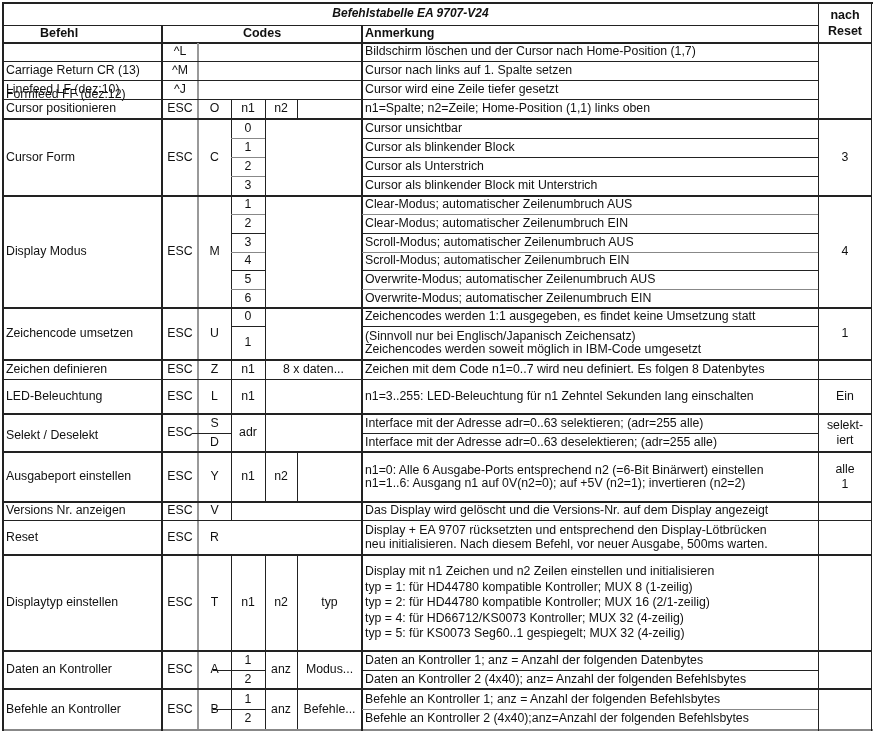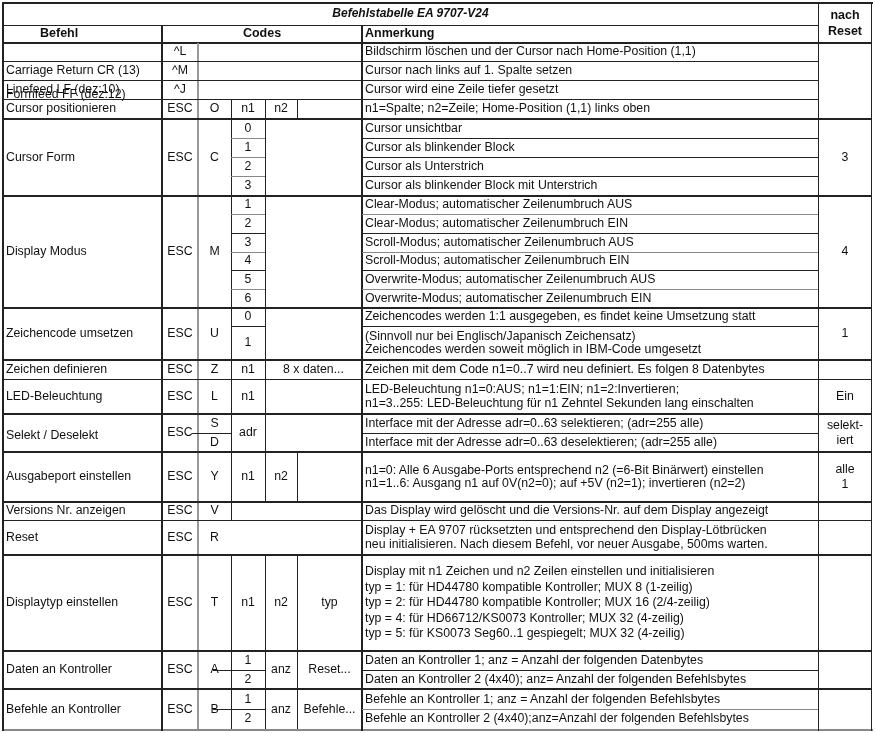--- a/index.html
+++ b/index.html
@@ -25,21 +25,21 @@
   <span>nach</span>
   <span>Reset</span>
 </div>
 <div class="c l hdr" style="left:3px;top:25px;width:159px;height:18px;margin-left:34px;">Befehl</div>
 <div class="c m hdr" style="left:162px;top:25px;width:200px;height:18px;">Codes</div>
 <div class="c l hdr" style="left:362px;top:25px;width:456px;height:18px;">Anmerkung</div>
 
 <div>
   <div class="c l" style="left:3px;top:43px;width:159px;height:18px;margin-top:43px;">Formfeed FF (dez:12)</div>
   <div class="c m" style="left:162px;top:43px;width:36px;height:18px;">^L</div>
-  <div class="c l" style="left:362px;top:43px;width:456px;height:18px;">Bildschirm löschen und der Cursor nach Home-Position (1,1)</div>
+  <div class="c l" style="left:362px;top:43px;width:456px;height:18px;">Bildschirm löschen und der Cursor nach Home-Position (1,7)</div>
 </div>
 <div>
   <div class="c l" style="left:3px;top:61px;width:159px;height:19px;">Carriage Return CR (13)</div>
   <div class="c m" style="left:162px;top:61px;width:36px;height:19px;">^M</div>
   <div class="c l" style="left:362px;top:61px;width:456px;height:19px;">Cursor nach links auf 1. Spalte setzen</div>
 </div>
 <div>
   <div class="c l" style="left:3px;top:80px;width:159px;height:19px;">Linefeed LF (dez:10)</div>
   <div class="c m" style="left:162px;top:80px;width:36px;height:19px;">^J</div>
   <div class="c l" style="left:362px;top:80px;width:456px;height:19px;">Cursor wird eine Zeile tiefer gesetzt</div>
@@ -110,21 +110,20 @@
   <div class="c m" style="left:265px;top:360px;width:97px;height:19px;">8 x daten...</div>
   <div class="c l" style="left:362px;top:360px;width:456px;height:19px;">Zeichen mit dem Code n1=0..7 wird neu definiert. Es folgen 8 Datenbytes</div>
 </div>
 
 <div>
   <div class="c l" style="left:3px;top:379px;width:159px;height:35px;">LED-Beleuchtung</div>
   <div class="c m" style="left:162px;top:379px;width:36px;height:35px;">ESC</div>
   <div class="c m" style="left:198px;top:379px;width:33px;height:35px;">L</div>
   <div class="c m" style="left:231px;top:379px;width:34px;height:35px;">n1</div>
   <div class="c l" style="left:362px;top:379px;width:456px;height:35px;flex-direction:column;align-items:flex-start;justify-content:center;">
-    <span>LED-Beleuchtung n1=0:AUS; n1=1:EIN; n1=2:Invertieren;</span>
     <span>n1=3..255: LED-Beleuchtung für n1 Zehntel Sekunden lang einschalten</span>
   </div>
   <div class="c m" style="left:818px;top:379px;width:54px;height:35px;">Ein</div>
 </div>
 
 <div>
   <div class="c l" style="left:3px;top:414px;width:159px;height:44px;">Selekt / Deselekt</div>
   <div class="c m" style="left:162px;top:414px;width:36px;height:38px;">ESC</div>
   <div class="c m" style="left:198px;top:414px;width:33px;height:19px;">S</div>
   <div class="c m" style="left:198px;top:433px;width:33px;height:19px;">D</div>
@@ -173,34 +172,34 @@
 <div>
   <div class="c l" style="left:3px;top:555px;width:159px;height:96px;">Displaytyp einstellen</div>
   <div class="c m" style="left:162px;top:555px;width:36px;height:96px;">ESC</div>
   <div class="c m" style="left:198px;top:555px;width:33px;height:96px;">T</div>
   <div class="c m" style="left:231px;top:555px;width:34px;height:96px;">n1</div>
   <div class="c m" style="left:265px;top:555px;width:32px;height:96px;">n2</div>
   <div class="c m" style="left:297px;top:555px;width:65px;height:96px;">typ</div>
   <div class="c l" style="left:362px;top:555px;width:456px;height:96px;flex-direction:column;align-items:flex-start;justify-content:center;line-height:15.5px;">
     <span>Display mit n1 Zeichen und n2 Zeilen einstellen und initialisieren</span>
     <span>typ = 1: für HD44780 kompatible Kontroller; MUX 8 (1-zeilig)</span>
-    <span>typ = 2: für HD44780 kompatible Kontroller; MUX 16 (2/4-zeilig)</span>
+    <span>typ = 2: für HD44780 kompatible Kontroller; MUX 16 (2/1-zeilig)</span>
     <span>typ = 4: für HD66712/KS0073 Kontroller; MUX 32 (4-zeilig)</span>
     <span>typ = 5: für KS0073 Seg60..1 gespiegelt; MUX 32 (4-zeilig)</span>
   </div>
 </div>
 
 <div>
   <div class="c l" style="left:3px;top:651px;width:159px;height:38px;">Daten an Kontroller</div>
   <div class="c m" style="left:162px;top:651px;width:36px;height:38px;">ESC</div>
   <div class="c m" style="left:198px;top:651px;width:33px;height:38px;">A</div>
   <div class="c m" style="left:231px;top:651px;width:34px;height:19px;">1</div>
   <div class="c m" style="left:231px;top:670px;width:34px;height:19px;">2</div>
   <div class="c m" style="left:265px;top:651px;width:32px;height:38px;">anz</div>
-  <div class="c m" style="left:297px;top:651px;width:65px;height:38px;">Reset...</div>
+  <div class="c m" style="left:297px;top:651px;width:65px;height:38px;">Modus...</div>
   <div class="c l" style="left:362px;top:651px;width:456px;height:19px;">Daten an Kontroller 1; anz = Anzahl der folgenden Datenbytes</div>
   <div class="c l" style="left:362px;top:670px;width:456px;height:19px;">Daten an Kontroller 2 (4x40); anz= Anzahl der folgenden Befehlsbytes</div>
 </div>
 
 <div>
   <div class="c l" style="left:3px;top:690px;width:159px;height:39px;">Befehle an Kontroller</div>
   <div class="c m" style="left:162px;top:690px;width:36px;height:39px;">ESC</div>
   <div class="c m" style="left:198px;top:690px;width:33px;height:39px;">B</div>
   <div class="c m" style="left:231px;top:690px;width:34px;height:19px;">1</div>
   <div class="c m" style="left:231px;top:709px;width:34px;height:20px;">2</div>

